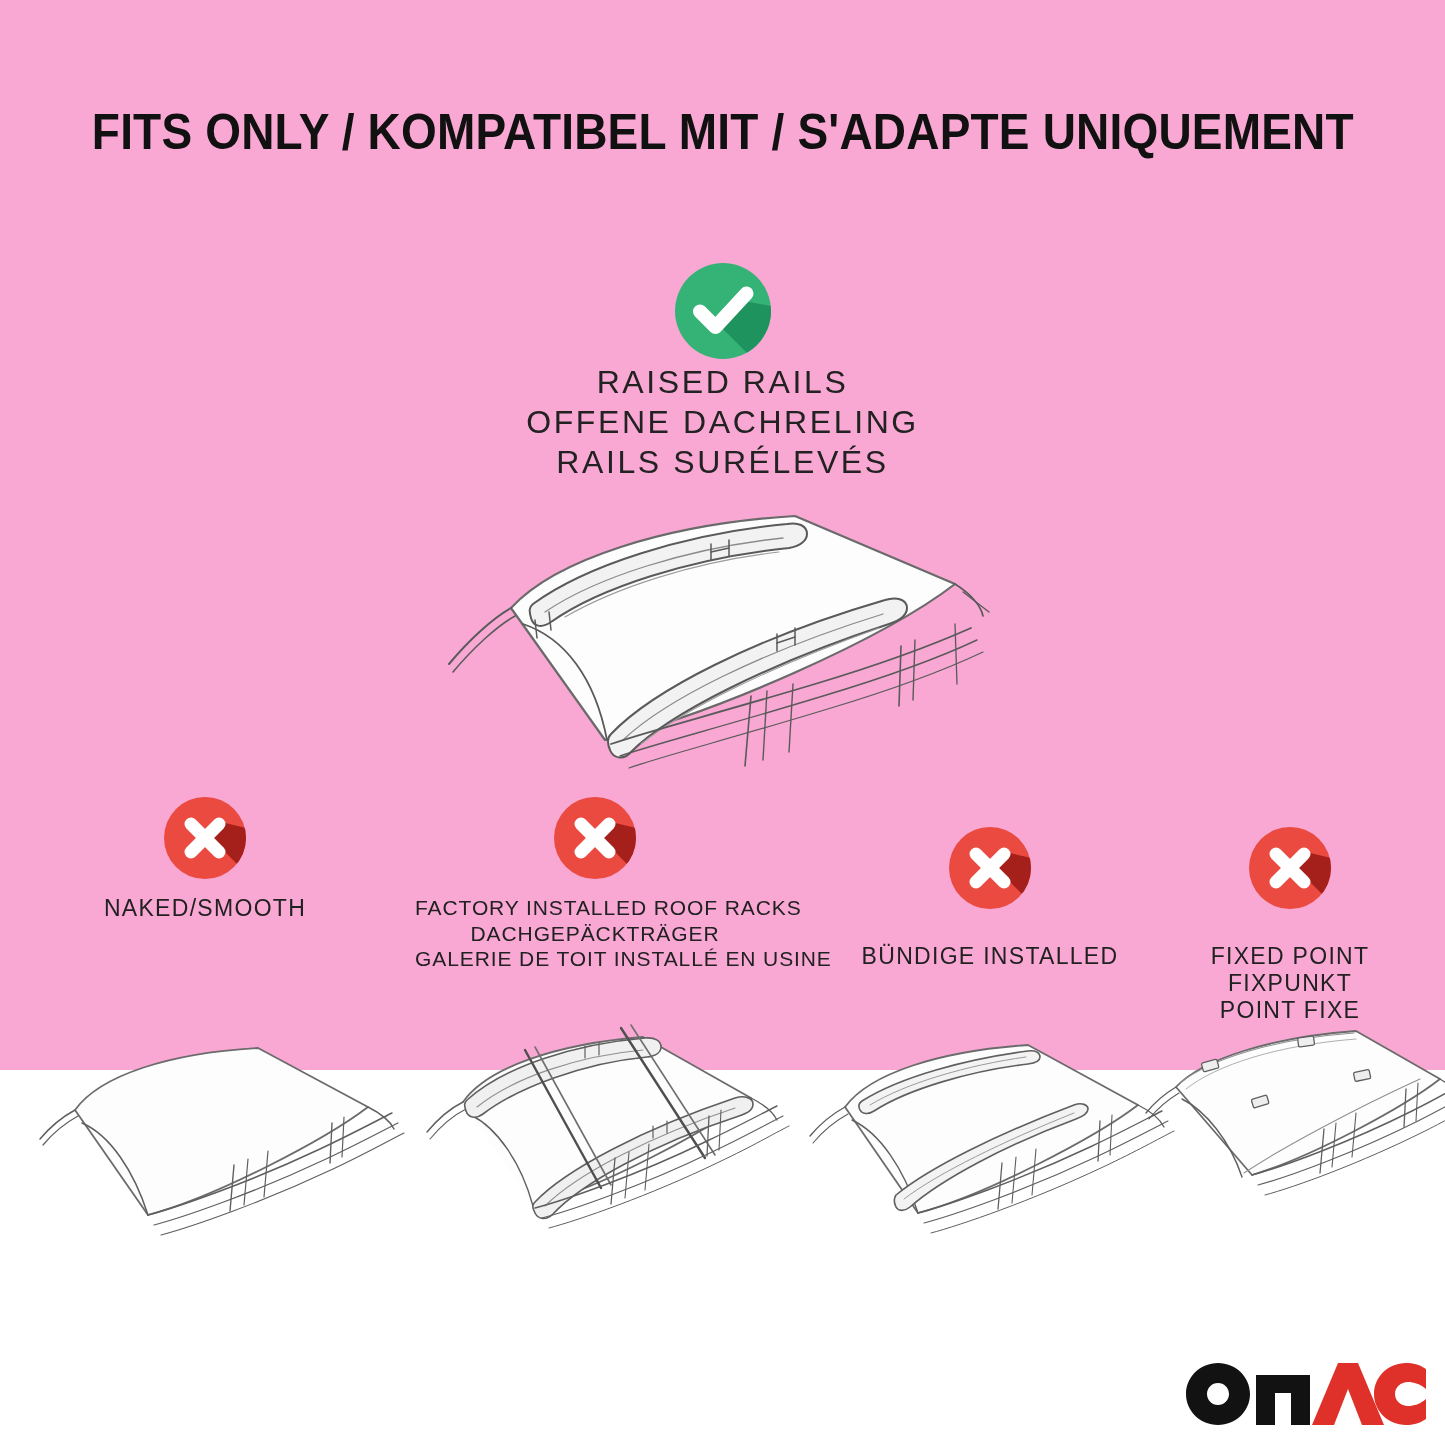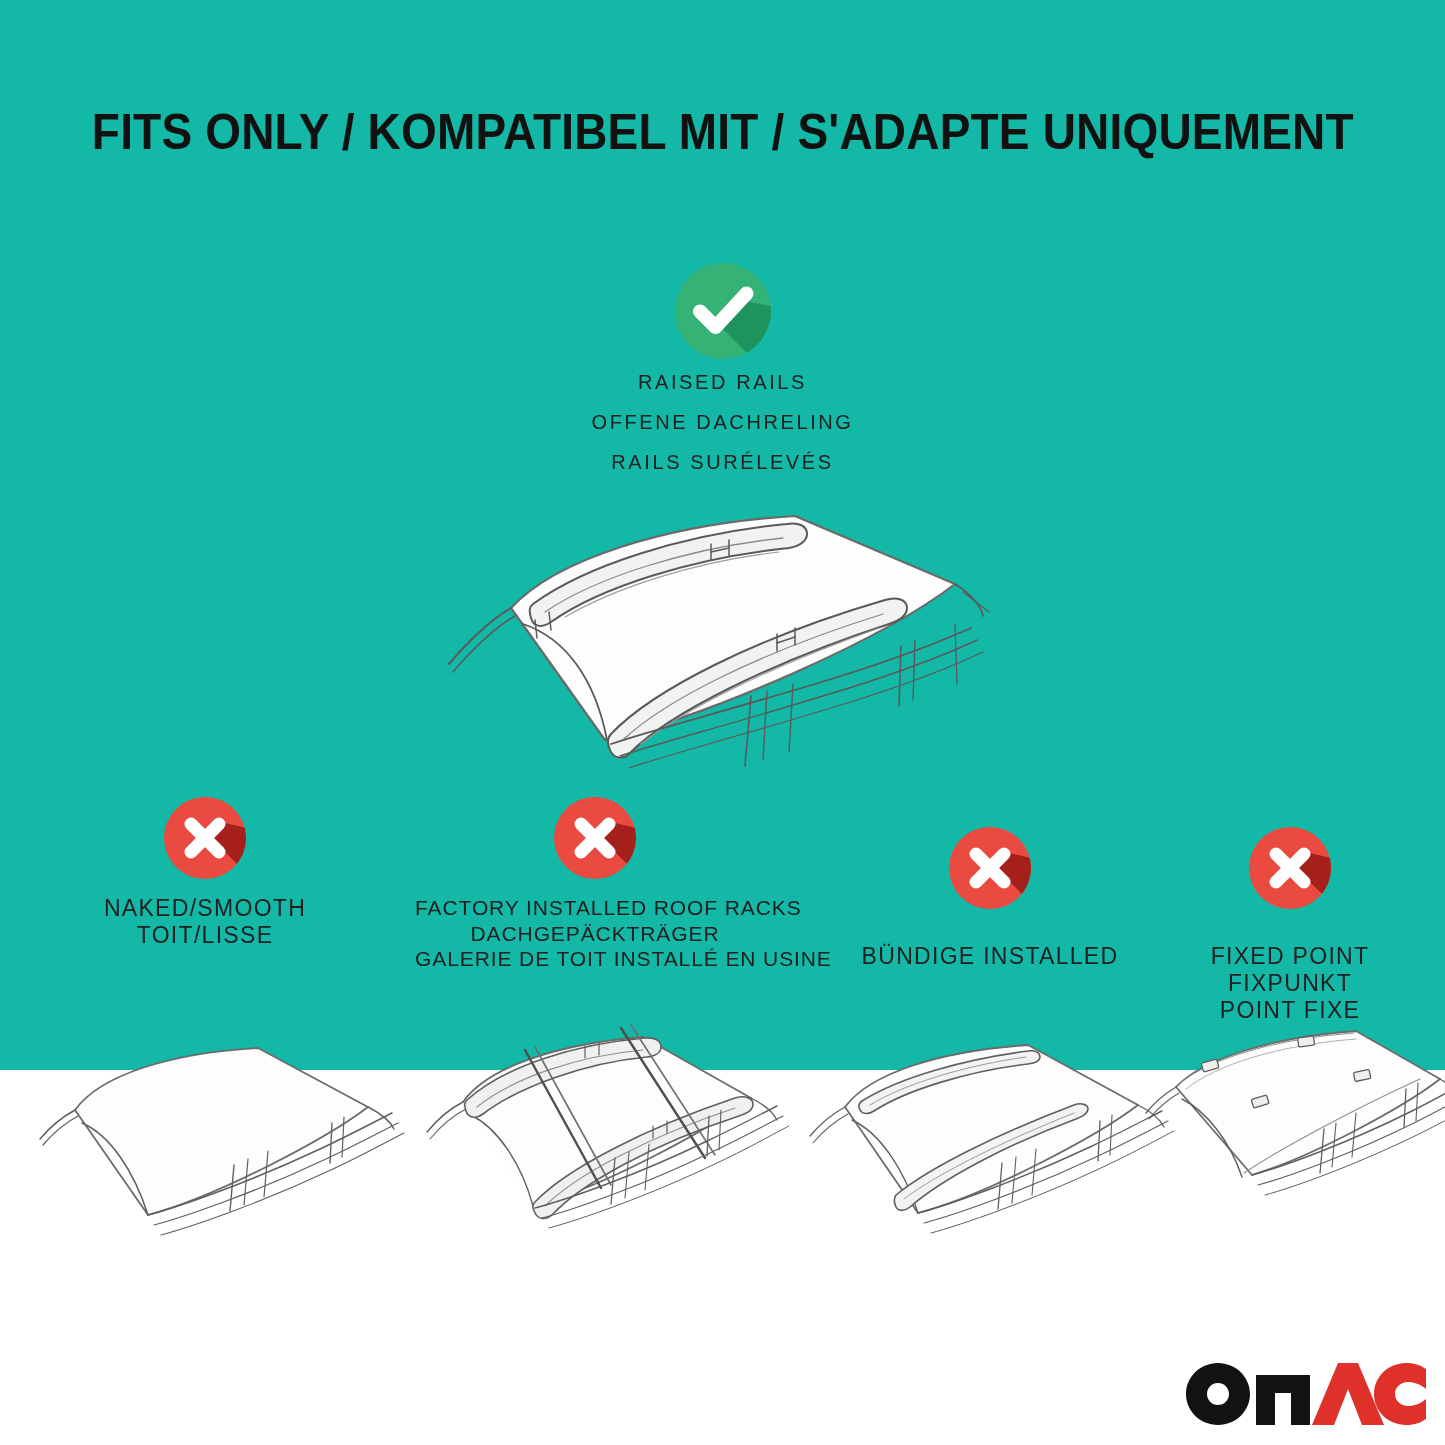--- a/index.html
+++ b/index.html
@@ -13,21 +13,21 @@
     font-family: "Liberation Sans", sans-serif;
     color: #1a1a1a;
     overflow: hidden;
     position: relative;
   }
 
   #page {
     position: relative;
     width: 1445px;
     height: 1070px;
-    background: #14b8a6;
+    background: #f9a8d4;
   }
 
   
   .title-bar {
     position: absolute;
     top: 103px;
     left: 0;
     width: 1445px;
     text-align: center;
   }
@@ -54,21 +54,21 @@
   .main-caption {
     position: absolute;
     left: 0;
     top: 362px;
     width: 1445px;
     text-align: center;
   }
   .cap-line {
     font-family: "Liberation Sans", sans-serif;
     font-weight: 300;
-    font-size: 20px;
+    font-size: 32px;
     line-height: 40px;
     letter-spacing: 2.6px;
     color: #222222;
     white-space: nowrap;
   }
 
   .main-illu {
     position: absolute;
     left: 415px;
     top: 488px;
@@ -208,21 +208,20 @@
           <path d="M50 44 L108 102 L124 48 L66 34 Z" fill="#9e1b18" opacity="0.92"></path>
         </g>
         <g stroke="#ffffff" stroke-width="13" stroke-linecap="round">
           <line x1="36" y1="36" x2="64" y2="64"></line>
           <line x1="64" y1="36" x2="36" y2="64"></line>
         </g>
       </svg>
     </div>
     <div class="col-caption">
       <div class="col-line">NAKED/SMOOTH</div>
-      <div class="col-line">TOIT/LISSE</div>
     </div>
   </div>
 
   <div class="col" style="left:415px;">
     <div class="col-badge">
       <svg width="100" height="100" viewBox="0 0 100 100" xmlns="http://www.w3.org/2000/svg">
         <defs>
             <clipPath id="xc2">
               <circle cx="50" cy="50" r="41"></circle>
             </clipPath>

